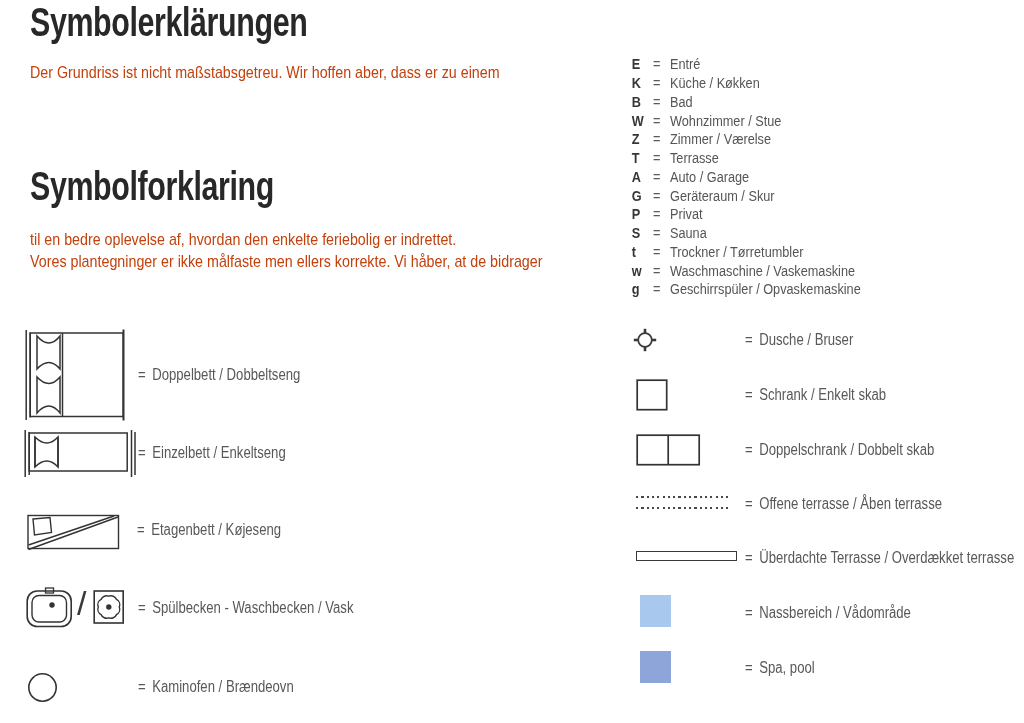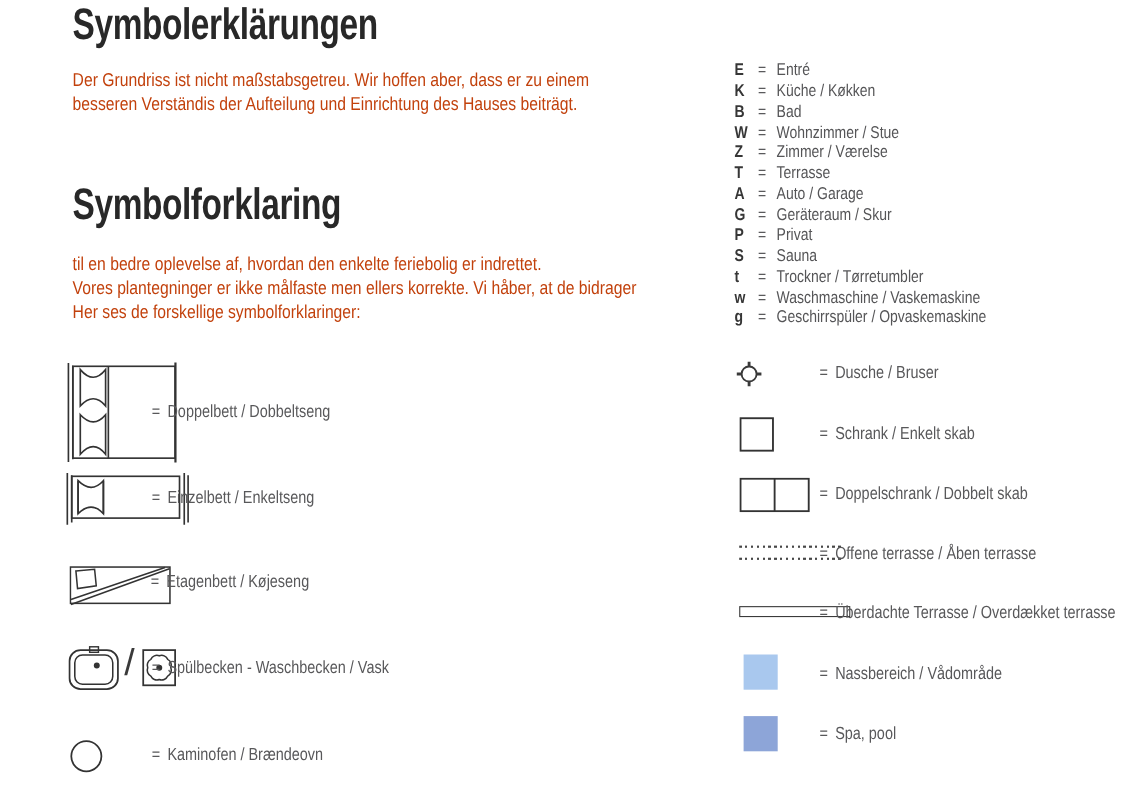--- a/index.html
+++ b/index.html
@@ -2,21 +2,21 @@
 <html><head>
 <meta charset="utf-8">
 <style>
   html,body{margin:0;padding:0;}
   body{
     width:1024px;height:723px;position:relative;overflow:hidden;
     background:#ffffff;
     font-family:"Liberation Sans", sans-serif;
     color:#3f3f3f;
   }
-  .abs{position:absolute;margin-left:36px;}
+  .abs{position:absolute;}
   
   .cnd{display:inline-block;transform:scaleX(.84);transform-origin:0 0;white-space:nowrap;}
   .title{
     font-size:40px;font-weight:700;letter-spacing:-.5px;color:#282828;
     transform:scaleX(.76);transform-origin:0 0;display:inline-block;white-space:nowrap;
   }
   .para{font-size:17px;line-height:22px;color:#c2410c;}
   .para .cnd{transform:scaleX(.84);}
   
   .codes{left:630px;top:55px;}
@@ -48,30 +48,28 @@
   .swatch{width:31px;height:32px;}
 </style>
 </head>
 <body>
 
 <div class="abs" style="left:30px;top:0px;">
   <span class="title">Symbolerklärungen</span>
 </div>
 <div class="abs para" style="left:30px;top:62px;">
   <div><span class="cnd">Der Grundriss ist nicht maßstabsgetreu. Wir hoffen aber, dass er zu einem</span></div>
-  <div><span class="cnd">besseren Verständis der Aufteilung und Einrichtung des Hauses beiträgt.</span></div>
 </div>
 
 <div class="abs" style="left:30px;top:164px;text-align:right;">
   <span class="title">Symbolforklaring</span>
 </div>
 <div class="abs para" style="left:30px;top:229px;">
   <div><span class="cnd">til en bedre oplevelse af, hvordan den enkelte feriebolig er indrettet.</span></div>
   <div><span class="cnd">Vores plantegninger er ikke målfaste men ellers korrekte. Vi håber, at de bidrager</span></div>
-  <div><span class="cnd">Her ses de forskellige symbolforklaringer:</span></div>
 </div>
 
 <div class="abs codes">
   <div class="code-row">
       <span class="code-letter">E</span>
       <span class="code-eq">=</span>
       <span class="code-label">Entré</span>
     </div>
   <div class="code-row">
       <span class="code-letter">K</span>

